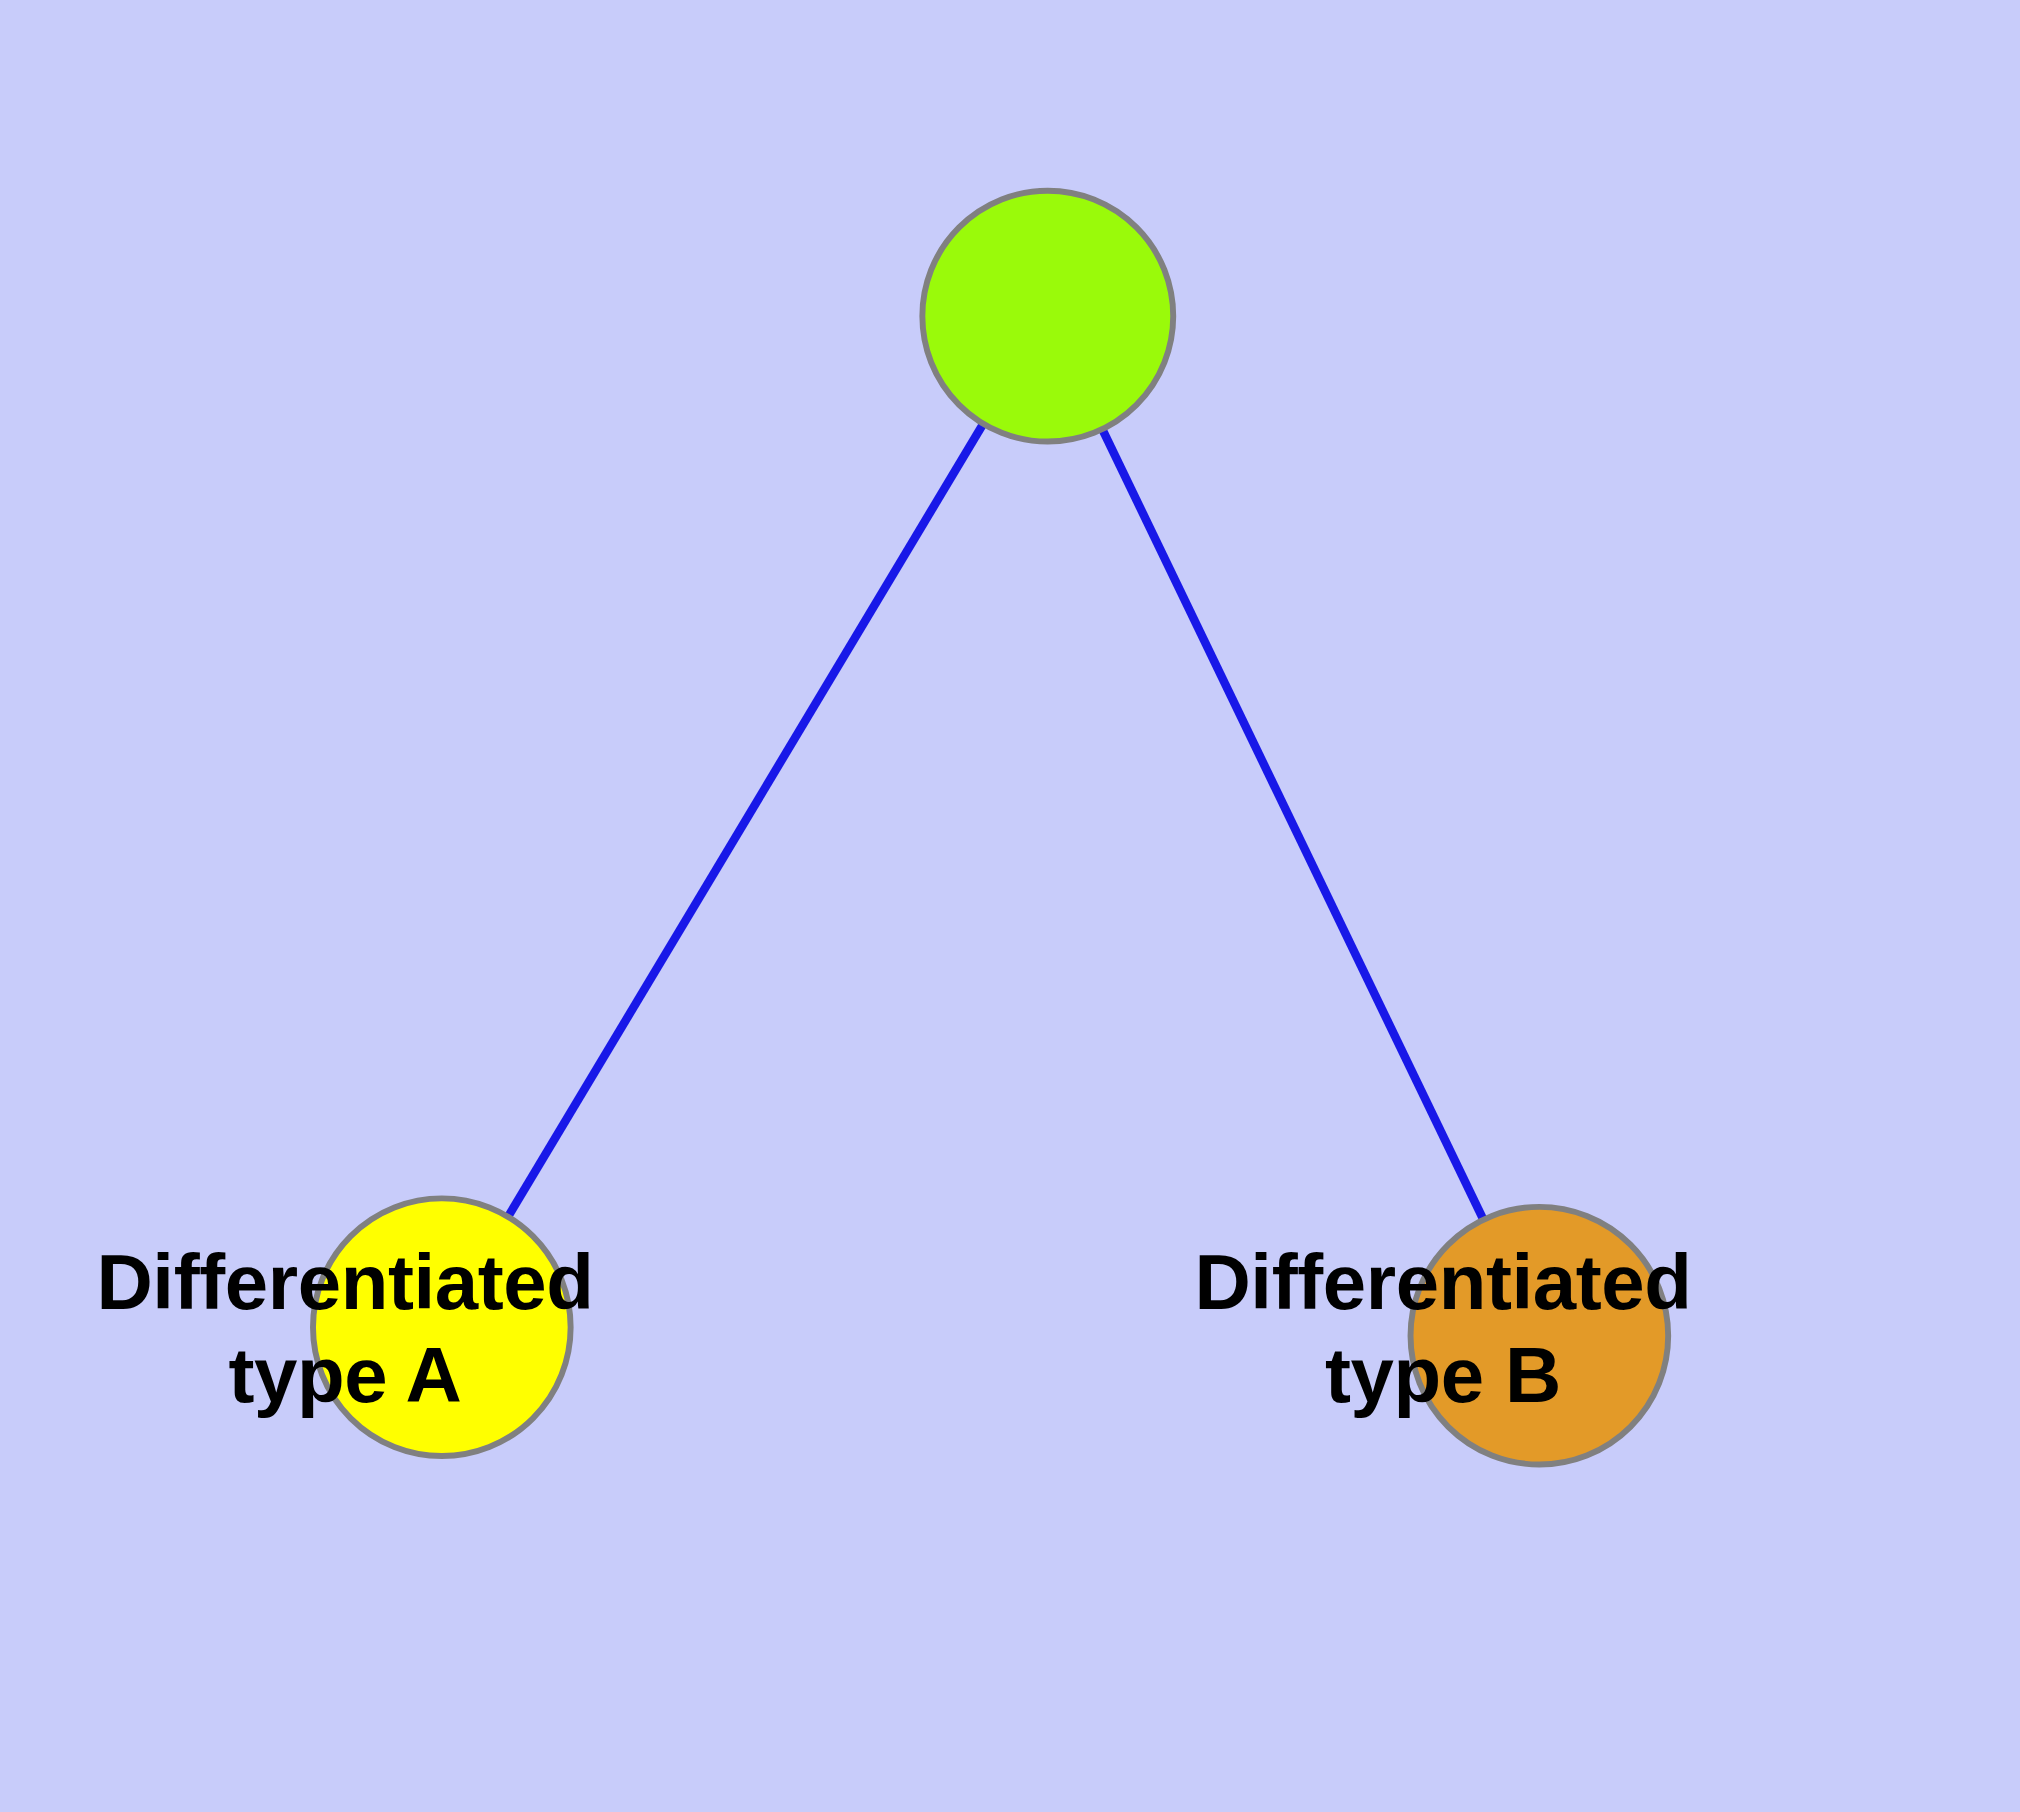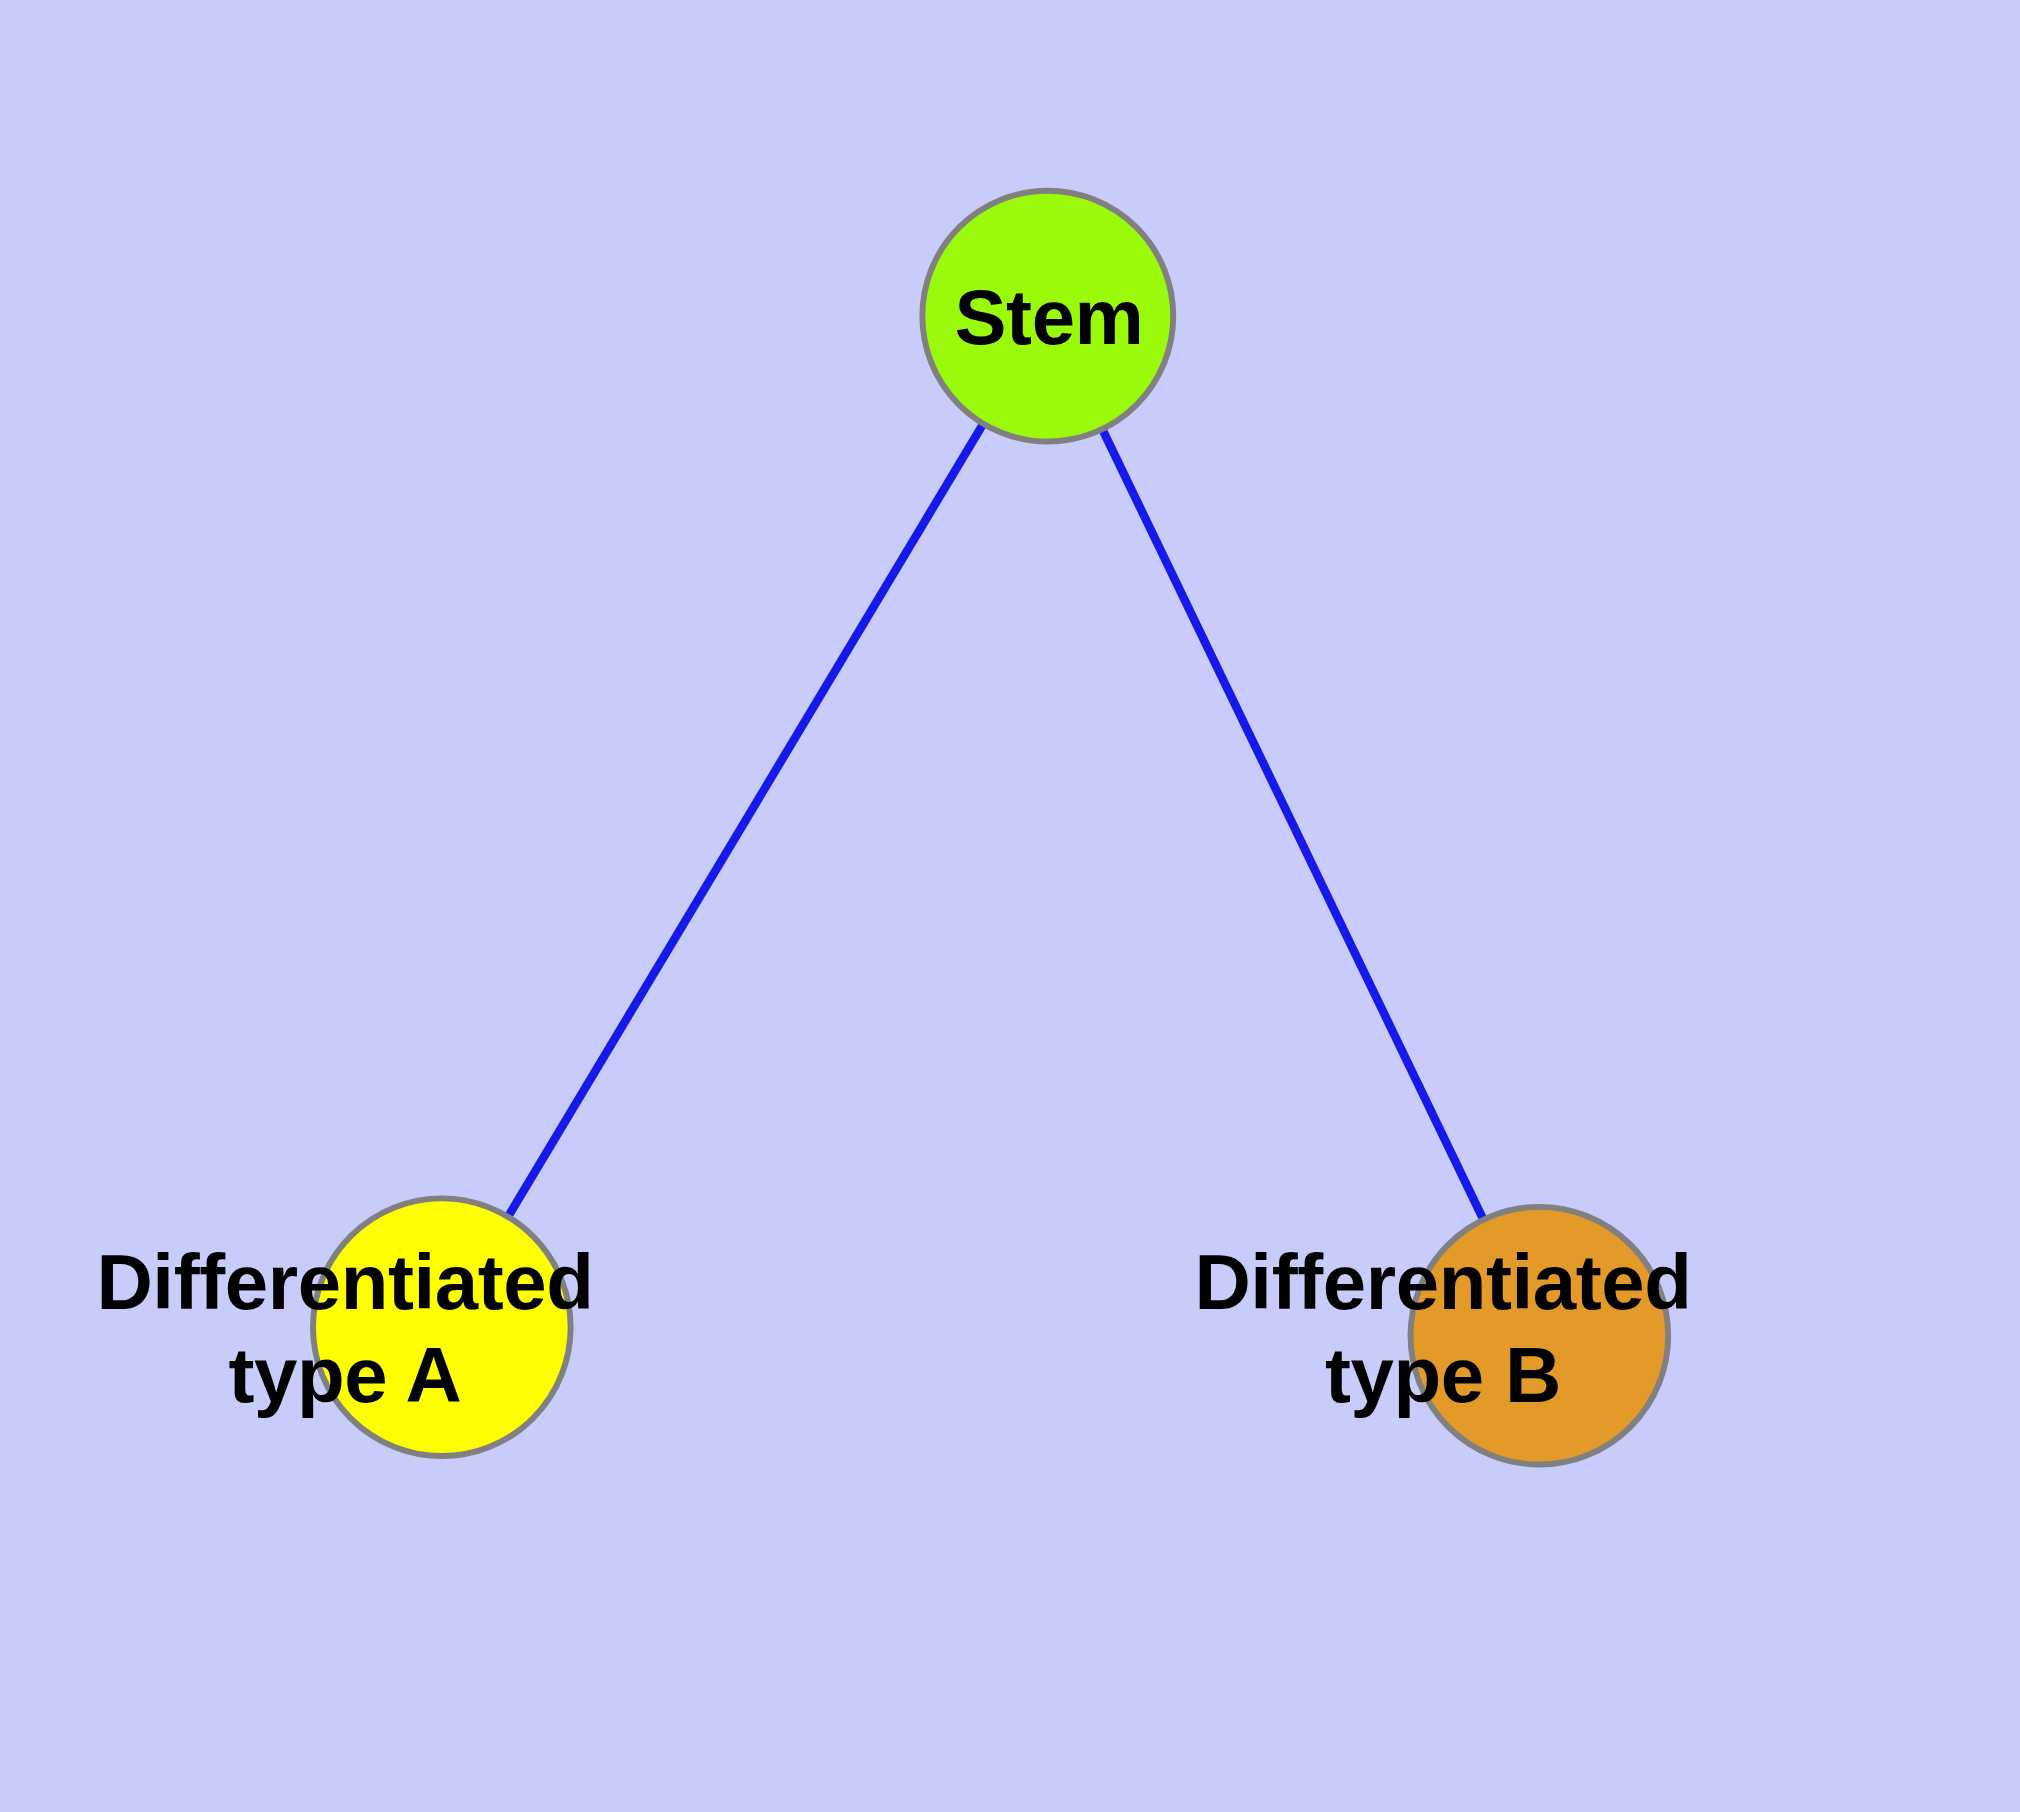--- a/index.html
+++ b/index.html
@@ -55,20 +55,19 @@
       <line class="graph-edge" x1="1236" y1="373" x2="521" y2="1566" stroke="#1818e8" stroke-width="10" stroke-linecap="butt"></line>
       <line class="graph-edge" x1="1236" y1="373" x2="1816" y2="1576" stroke="#1818e8" stroke-width="10" stroke-linecap="butt"></line>
     </g>
     <g>
       <circle class="graph-node" cx="1236" cy="373" r="148" fill="#9afa0a" stroke="#808080" stroke-width="7"></circle>
       <circle class="graph-node" cx="521" cy="1566" r="152" fill="#ffff00" stroke="#808080" stroke-width="7"></circle>
       <circle class="graph-node" cx="1816" cy="1576" r="152" fill="#e39a28" stroke="#808080" stroke-width="7"></circle>
     </g>
   </svg>
 
-  <div class="node-label" style="left: 1049px; top: 317px; color: rgb(0, 0, 0);">Stem</div>
   <div class="node-label" style="left: 345px; top: 1329px; color: rgb(0, 0, 0);">Differentiated
 type A</div>
   <div class="node-label" style="left: 1443px; top: 1329px; color: rgb(0, 0, 0);">Differentiated
 type B</div>
 
 </div>
 
 
 </body></html>

